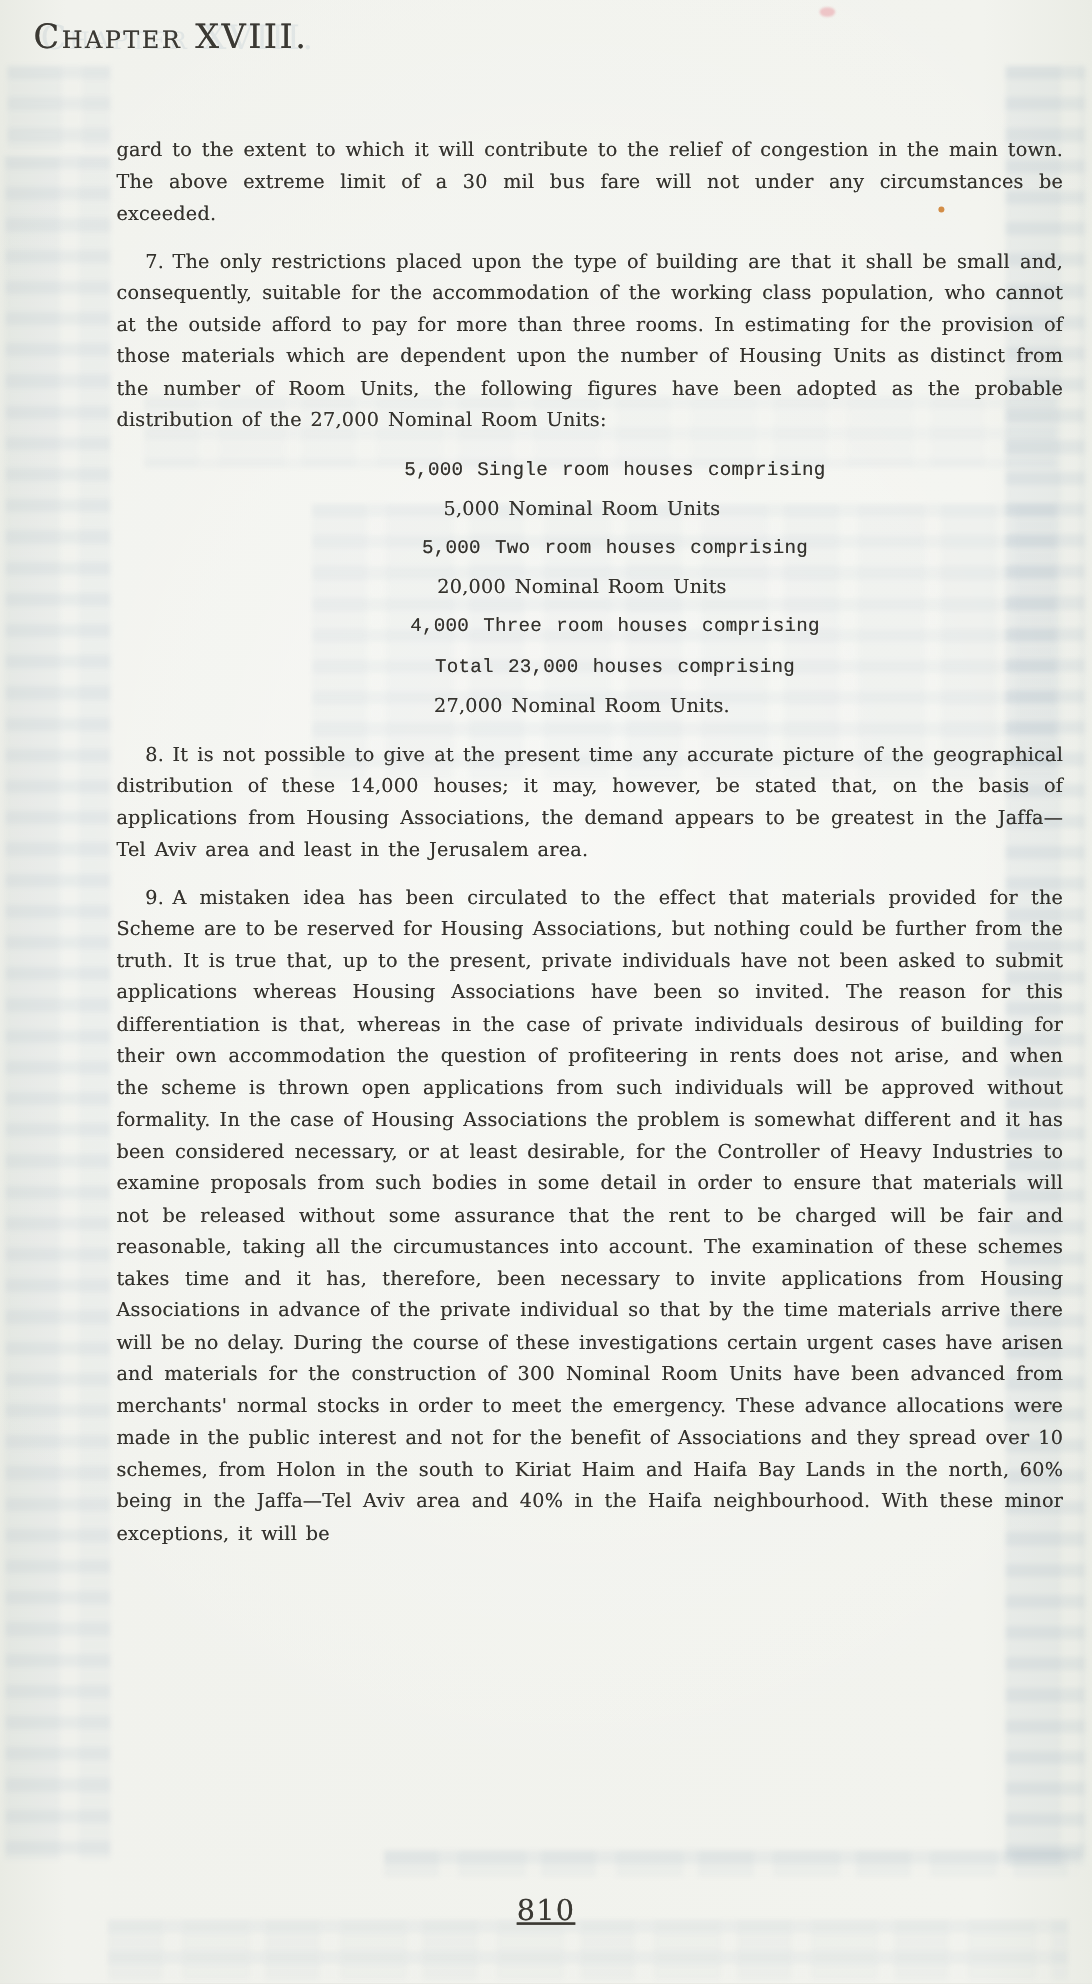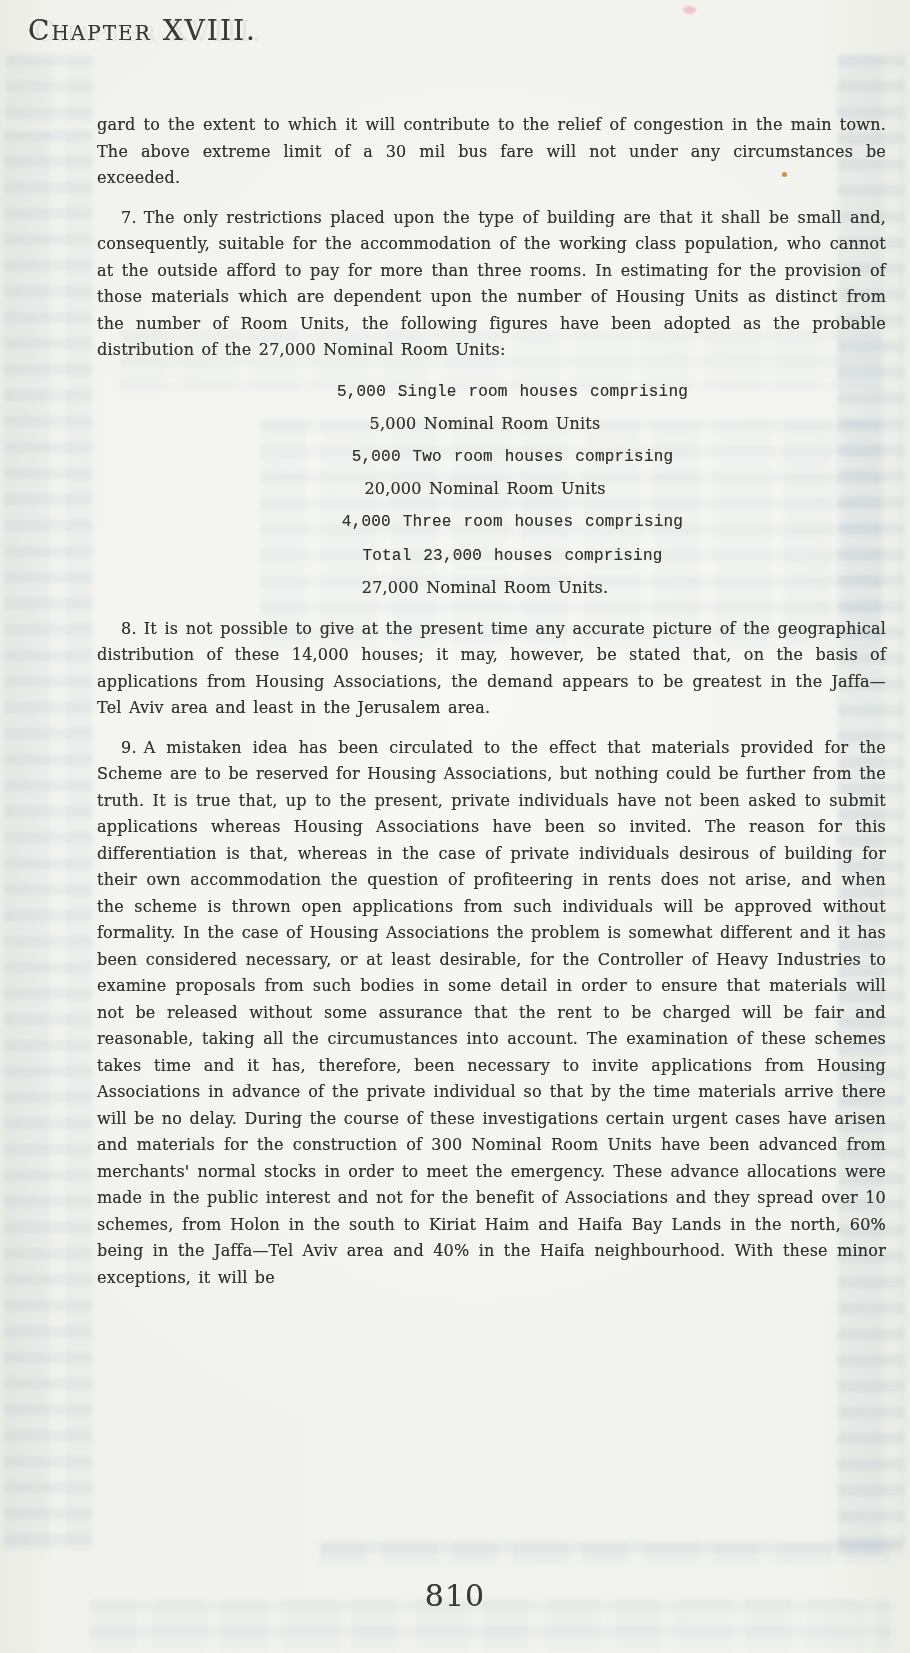--- a/index.html
+++ b/index.html
@@ -79,24 +79,25 @@
   .trow { margin-bottom: 3px; }
   .houses { padding-left: 42px; line-height: 31px; text-align: center; font-family: Liberation Mono, monospace; }
   .units  { text-align: center; padding-right: 13px; line-height: 31px; }
 
   
   .pagenum {
     position: absolute;
     left: 0; right: 0;
     top: 1578px;
     text-align: center;
-    font-size: 30px;
+    font-size: 24px;
     letter-spacing: 1px;
     color: #3b3933;
     text-shadow: 0 0 .45px rgba(45,43,38,.6);
+    text-decoration: underline;
   }
 </style>
 </head>
 <body>
 
 <div class="page">
 
   <div class="ghost ghost-right"></div>
   <div class="ghost ghost-left"></div>
   <div class="ghost ghost-topleft"></div>

